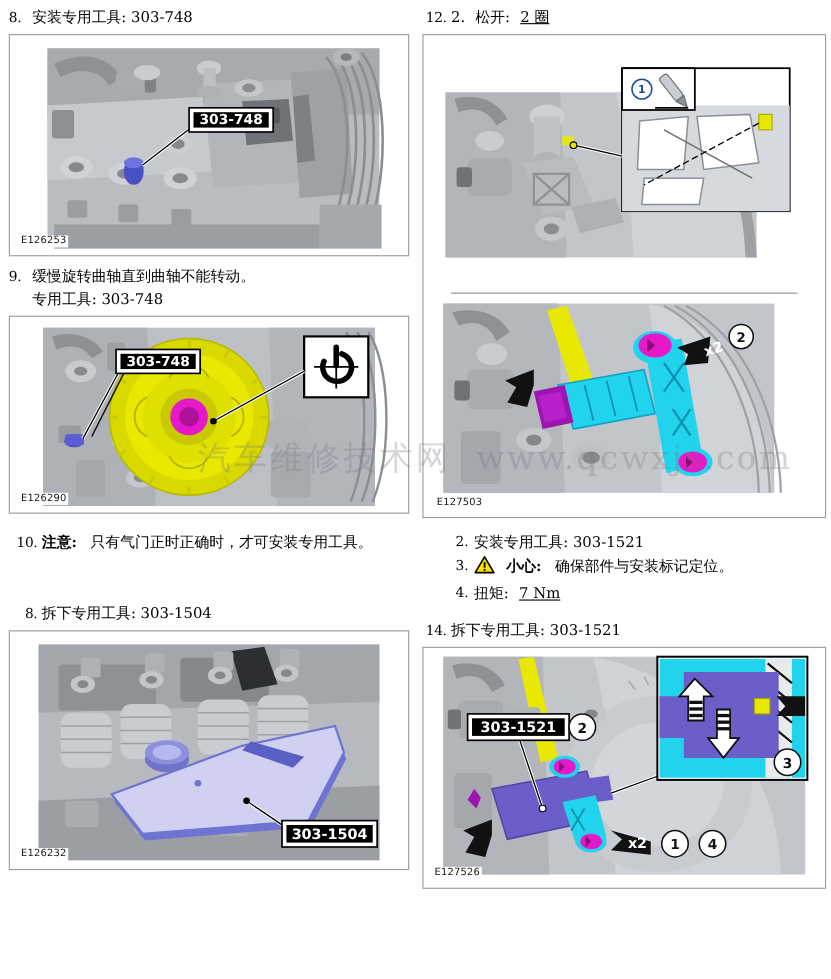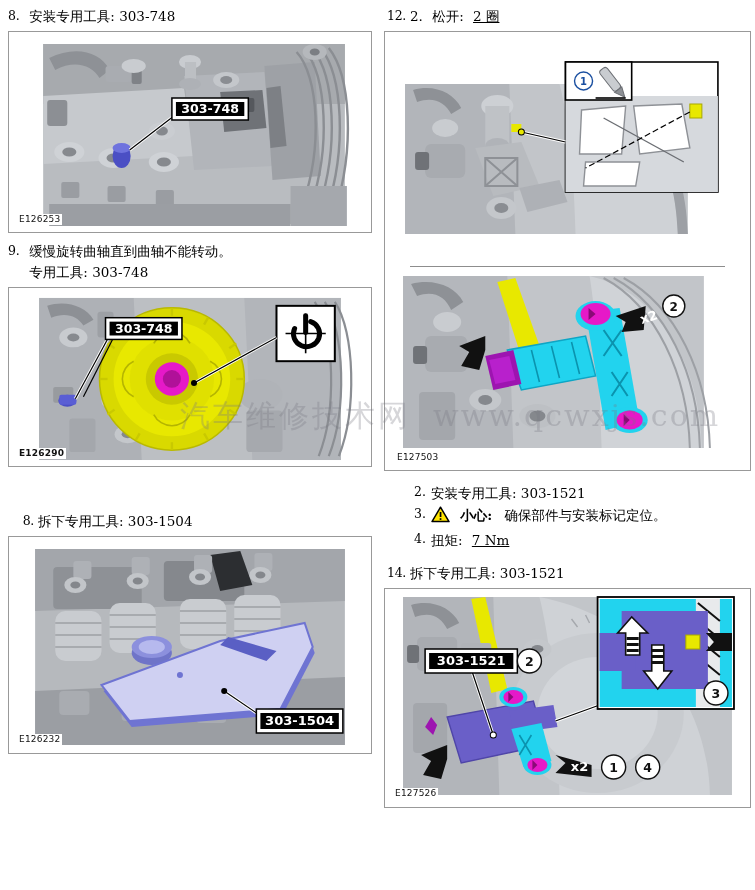--- a/index.html
+++ b/index.html
@@ -292,24 +292,31 @@
               <line x1="-20" y1="0" x2="20" y2="0" stroke="#000000" stroke-width="1.6"></line>
               <line x1="0" y1="-20" x2="0" y2="20" stroke="#000000" stroke-width="1.6"></line>
               <path d="M-11 -5 A13 13 0 1 0 5 -12" fill="none" stroke="#000000" stroke-width="5" stroke-linecap="round"></path>
               <line x1="0" y1="-18" x2="0" y2="-1" stroke="#000000" stroke-width="5" stroke-linecap="round"></line>
             </g>
             <line x1="262" y1="46" x2="180" y2="92" stroke="#ffffff" stroke-width="3"></line>
             <line x1="262" y1="46" x2="180" y2="92" stroke="#000000" stroke-width="1.2"></line>
             <circle cx="180" cy="92" r="3" fill="#000000"></circle>
           </g>
         </svg>
-        <span class="ecode" style="left:4px; bottom:3px;font-weight:bold;">E126290</span>
-      </div>
-    </div>
-
+        <span class="ecode" style="left:4px; bottom:3px;">E126290</span>
+      </div>
+    </div>
+
+    <div class="step" style="margin-top:16px;">
+      <span class="step-num step-num-w26">10.</span>
+      <span class="step-body">
+        <b>注意:</b>
+        <span style="padding-left:8px;">只有气门正时正确时，才可安装专用工具。</span>
+      </span>
+    </div>
 
     <div class="step" style="margin-top:44px;">
       <span class="step-num step-num-w26">8.</span>
       <span class="step-body">
           <span class="step-line">拆下专用工具: 303-1504</span>
         </span>
     </div>
 
     <div class="figbox" style="height:218px;">
       <div class="figbox-inner">

